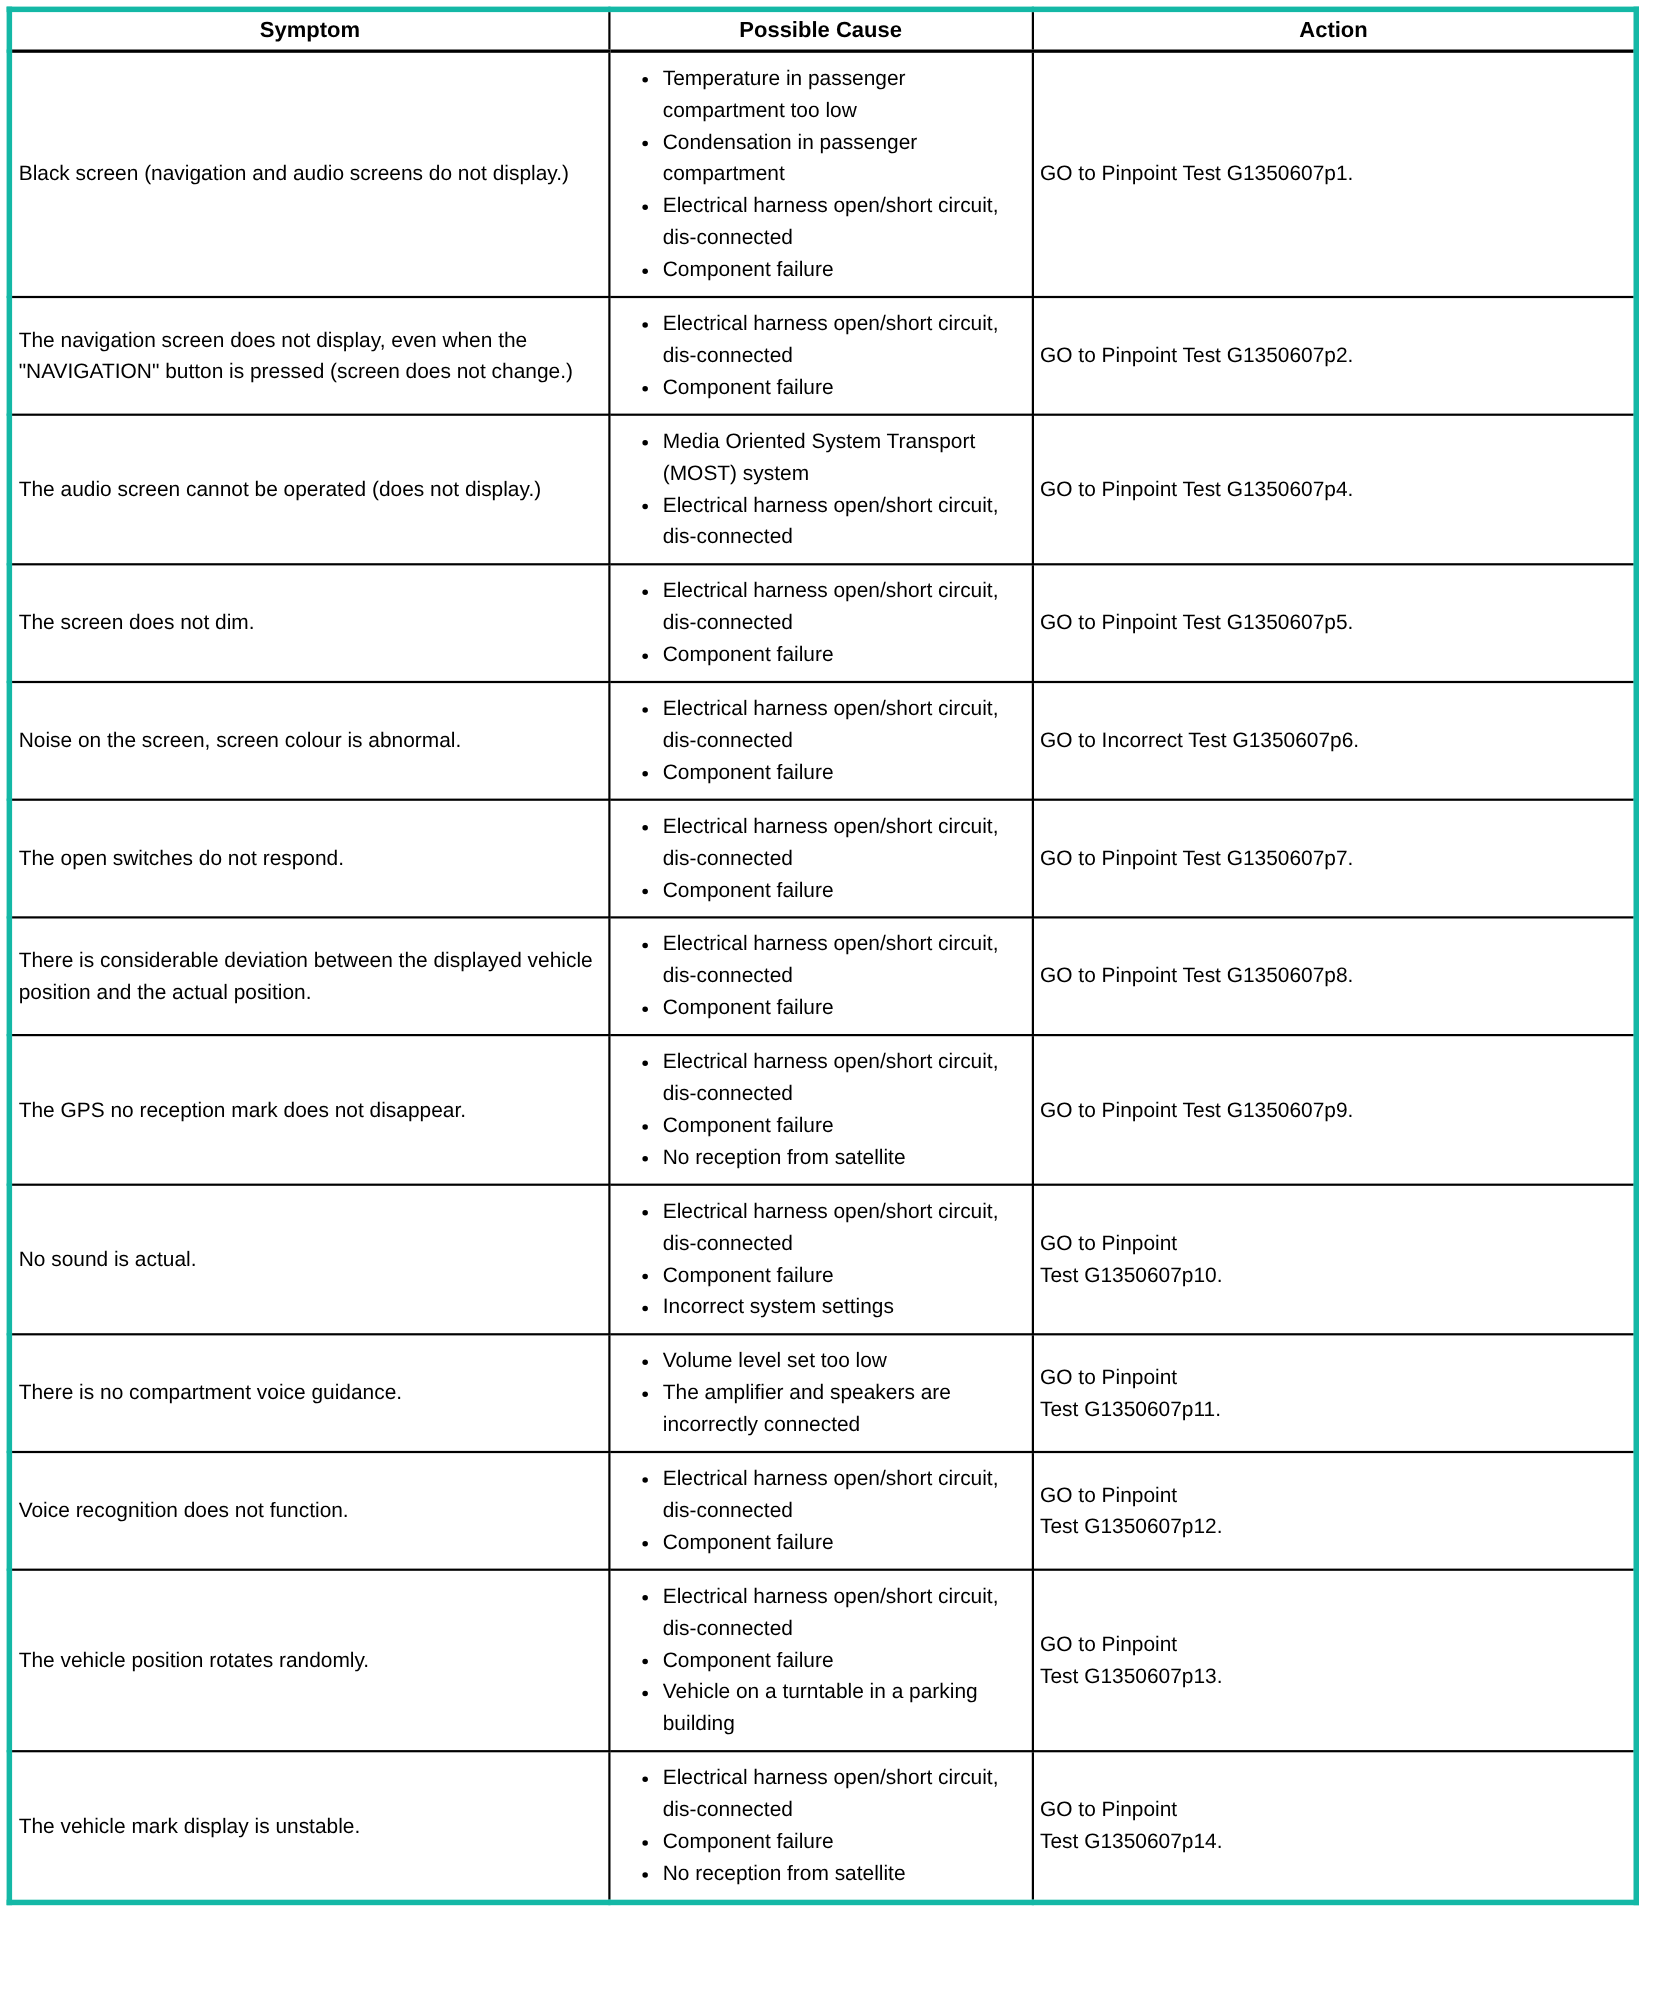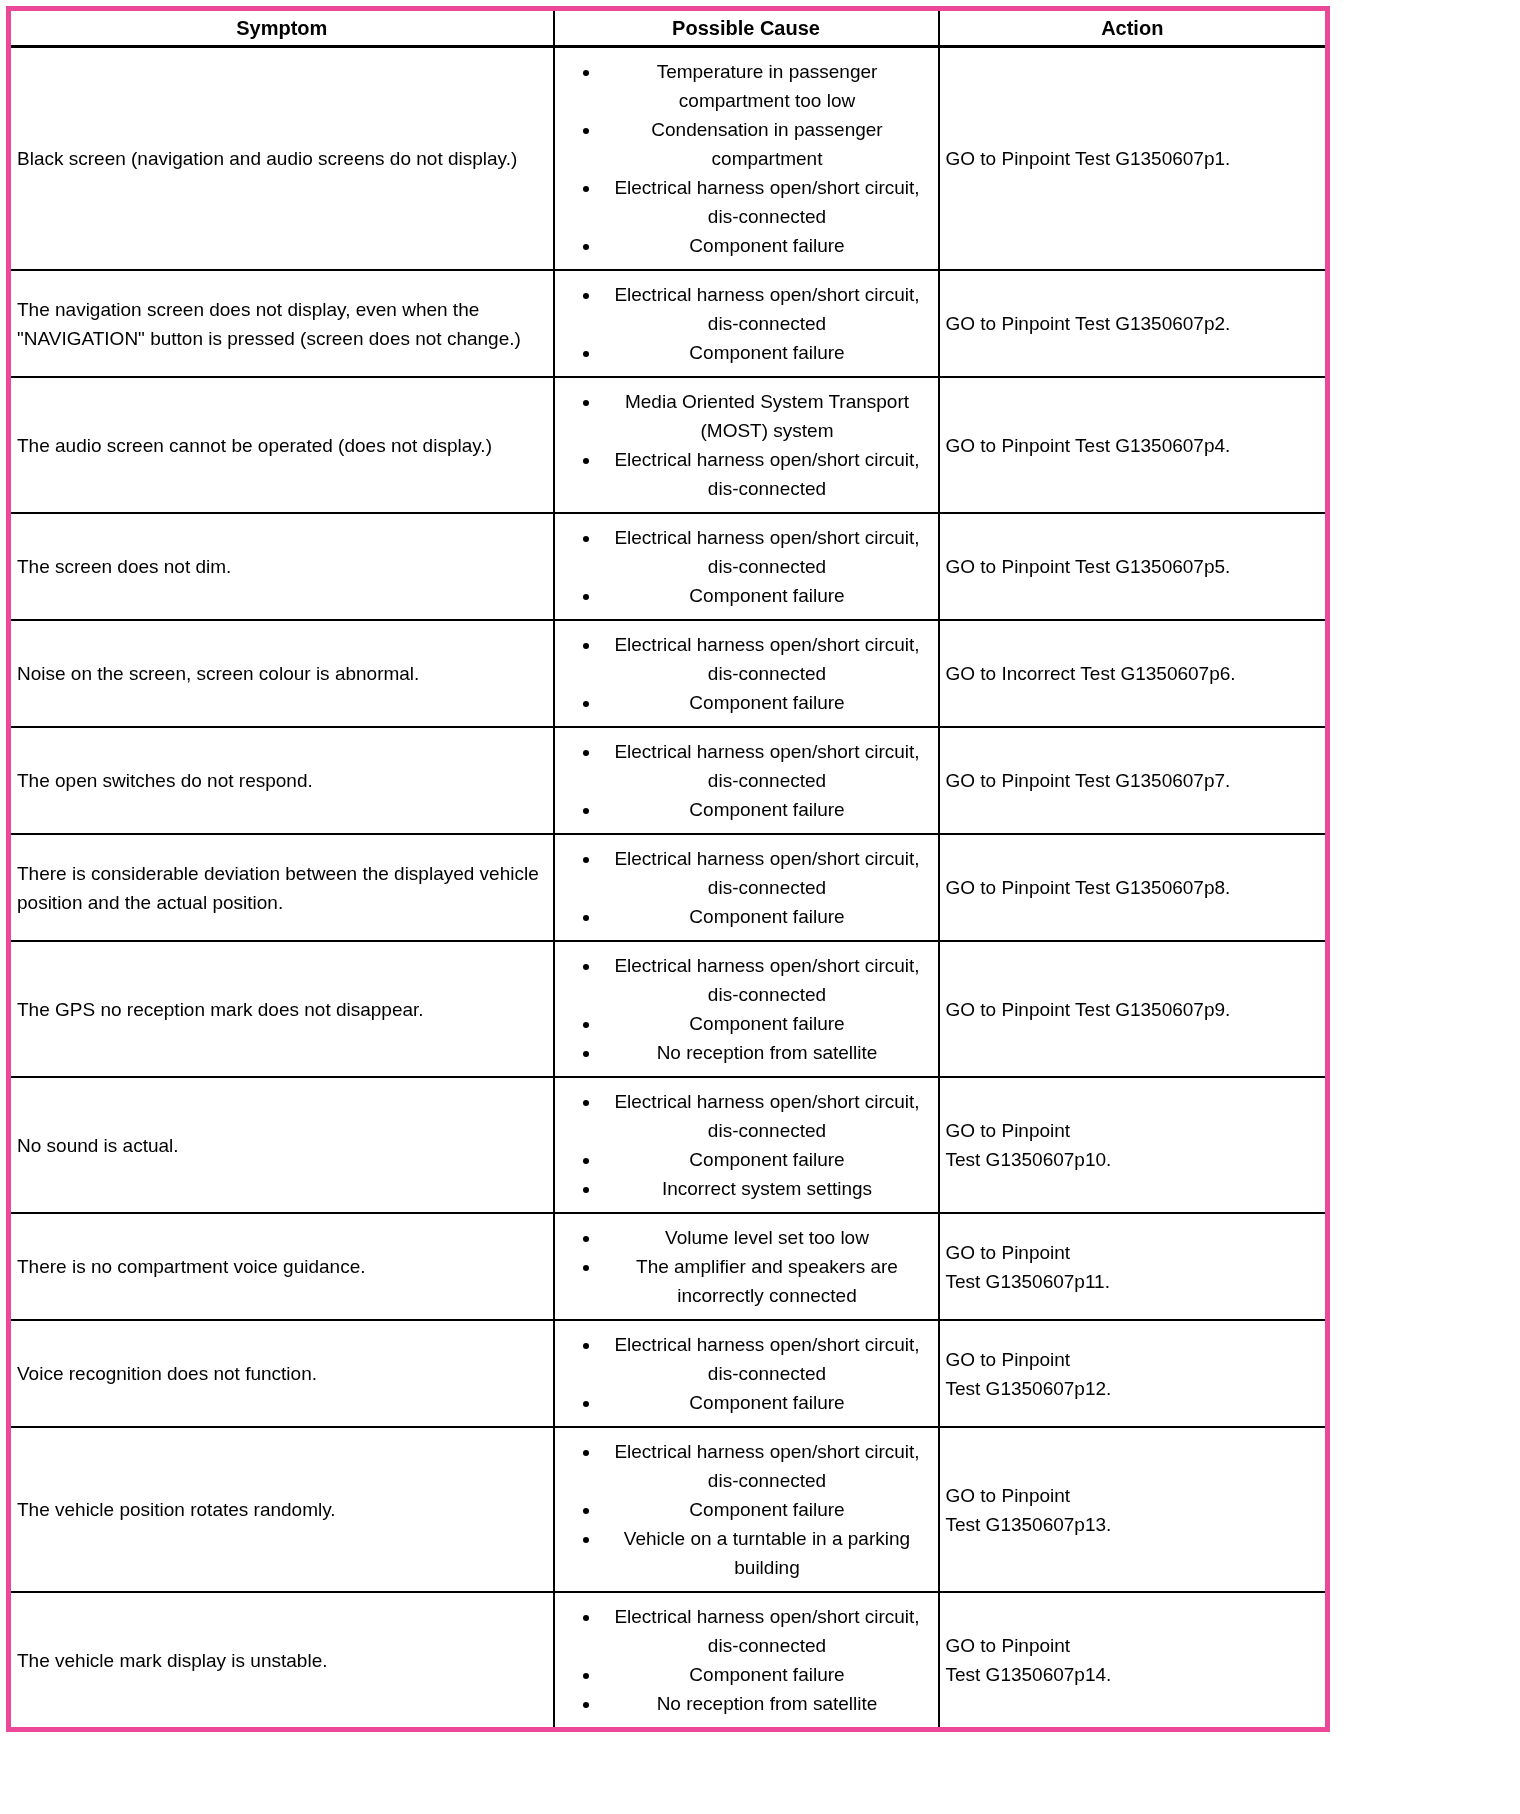--- a/index.html
+++ b/index.html
@@ -12,22 +12,22 @@
     font-family: "Liberation Sans", sans-serif;
     color: #000000;
   }
   .page {
     padding: 6px;
     background: #ffffff;
   }
   table.sym-table {
     border-collapse: collapse;
     table-layout: fixed;
-    width: 1324px;
-    border: 5px solid #ec4899;
+    width: 1484px;
+    border: 5px solid #14b8a6;
   }
   col.col-symptom { width: 545px; }
   col.col-cause   { width: 385px; }
   col.col-action  { width: auto;  }
   th {
     border: 2px solid #000000;
     border-bottom: 3px solid #000000;
     font-size: 20px;
     font-weight: bold;
     text-align: center;
@@ -43,21 +43,20 @@
     text-align: left;
   }
   td.cause-cell {
     padding-left: 6px;
     padding-right: 6px;
   }
   ul.cause-list {
     margin: 0;
     padding-left: 40px;
     list-style-type: disc;
-    text-align: center;
   }
   ul.cause-list li {
     padding-left: 2px;
   }
 </style>
 </head>
 <body>
 
 <div class="page">
   <table class="sym-table">

